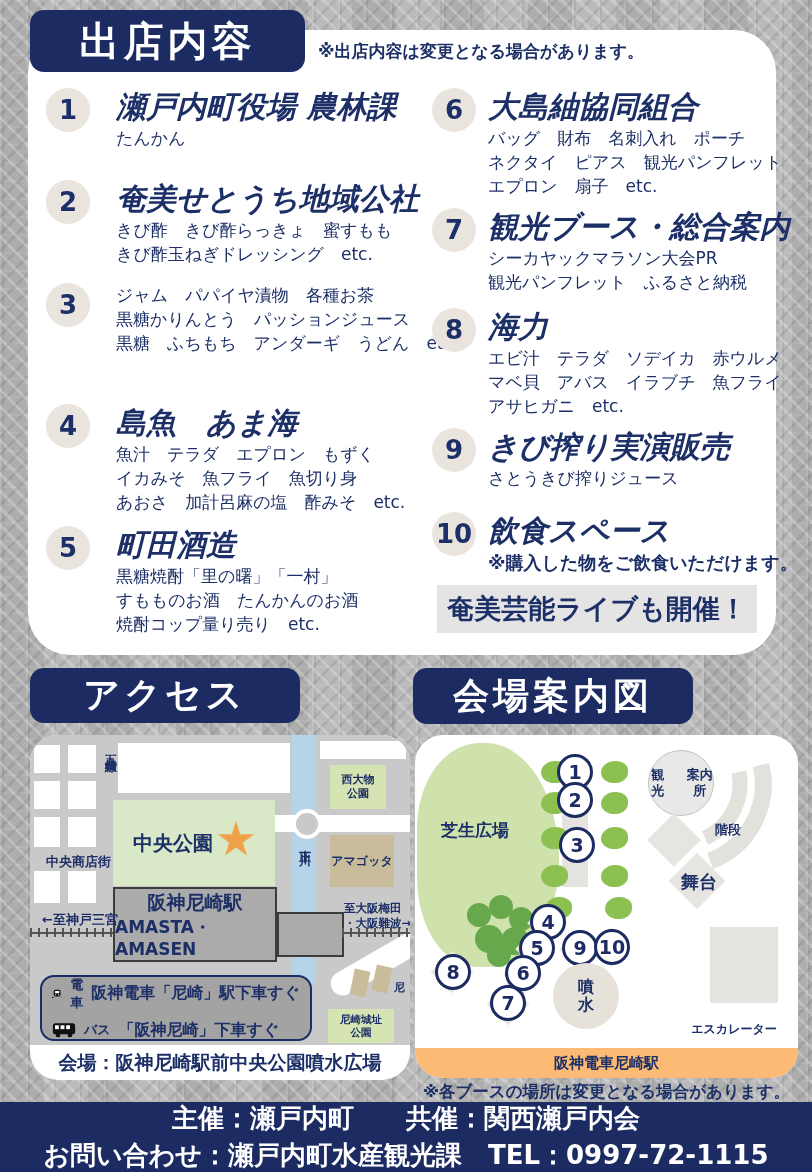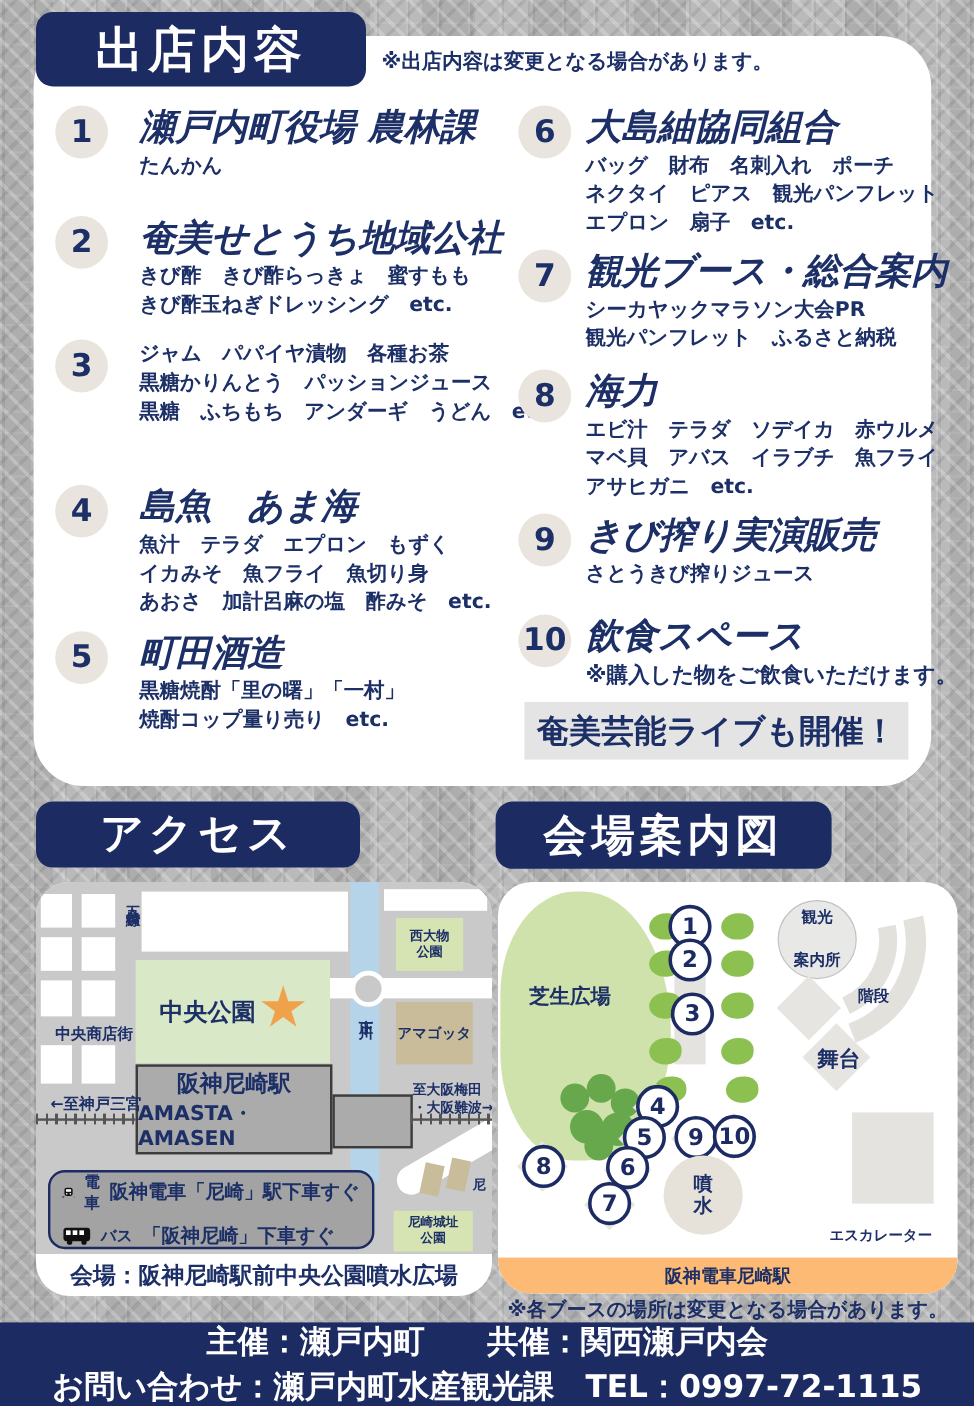--- a/index.html
+++ b/index.html
@@ -18,21 +18,21 @@
   .abs{position:absolute;}
   .navy-badge{background:var(--navy);color:#fff;font-weight:800;display:flex;align-items:center;justify-content:center;border-radius:14px;letter-spacing:4px;}
   
   .panel{background:#fff;border-radius:42px;}
   .booth{position:absolute;display:flex;}
   .bnum{width:44px;height:44px;border-radius:50%;background:#e9e5de;color:var(--ink);
         font-weight:800;font-size:26px;display:flex;align-items:center;justify-content:center;flex:0 0 44px;}
   .col-l .booth-gap{margin-left:26px;}
   .col-r .booth-gap{margin-left:12px;}
   .bname{font-size:30px;font-weight:800;color:var(--ink);line-height:1.25;white-space:nowrap;font-style:italic;}
-  .bline{font-size:17px;font-weight:700;color:var(--ink);line-height:1.42;white-space:nowrap;}
+  .bline{font-size:17px;font-weight:400;color:var(--ink);line-height:1.42;white-space:nowrap;}
   .bnote{font-size:18px;font-weight:800;color:var(--ink);line-height:1.4;white-space:nowrap;}
   .top-note{font-size:17px;font-weight:800;color:var(--ink);}
   .live-banner{background:#e4e4e4;color:var(--ink);font-size:27px;font-weight:800;display:flex;align-items:center;justify-content:center;}
   
   .map-panel{background:#fff;border-radius:28px;overflow:hidden;}
   .map-area{position:absolute;left:0;top:0;width:380px;height:310px;background:#c9c9c9;}
   .blk{position:absolute;background:#fff;}
   .vtext{writing-mode:vertical-rl;text-orientation:upright;font-weight:800;color:var(--ink);}
   .maplabel{position:absolute;font-weight:800;color:var(--ink);white-space:nowrap;}
   .park{position:absolute;background:#d9e8c6;display:flex;align-items:center;justify-content:center;gap:4px;}
@@ -52,21 +52,21 @@
   
   .lawn{position:absolute;background:#cfe2ab;}
   .bush{position:absolute;width:27px;height:22px;background:#8cc152;border-radius:55% 45% 50% 50%;}
   .treec{position:absolute;width:24px;height:24px;border-radius:50%;background:#68a84d;}
   .vnum{position:absolute;width:36px;height:36px;border-radius:50%;background:#fff;border:3px solid var(--navy);
         color:var(--navy);font-size:19px;font-weight:800;display:flex;align-items:center;justify-content:center;box-sizing:border-box;}
   .pad{position:absolute;background:#e7e5e1;transform:rotate(45deg);}
   .grayshape{position:absolute;background:#e5e3df;}
   .vlabel{position:absolute;font-weight:800;color:var(--ink);white-space:nowrap;}
   .fountain{position:absolute;width:66px;height:66px;border-radius:50%;background:#e6e2da;display:flex;flex-direction:column;align-items:center;justify-content:center;color:var(--ink);font-weight:800;font-size:16px;line-height:1.15;}
-  .info-circle{position:absolute;width:64px;height:64px;border-radius:50%;background:#e8e8e6;border:1px solid #c2c2c0;display:flex;flex-direction:column;align-items:center;justify-content:center;color:var(--ink);font-weight:800;font-size:13px;line-height:1.2;text-align:center;gap:20px;}
+  .info-circle{position:absolute;width:64px;height:64px;border-radius:50%;background:#e8e8e6;border:1px solid #c2c2c0;display:flex;flex-direction:row;align-items:center;justify-content:center;color:var(--ink);font-weight:800;font-size:13px;line-height:1.2;text-align:center;gap:20px;}
   .vstrip{position:absolute;left:0;bottom:0;width:383px;height:30px;background:#fdba74;display:flex;align-items:center;justify-content:center;color:var(--ink);font-weight:800;font-size:15px;}
   
   .footer{position:absolute;left:0;top:1102px;width:812px;height:70px;background:var(--navy);color:#fff;
     display:flex;flex-direction:column;align-items:center;justify-content:center;gap:2px;}
   .footer div{font-size:26px;font-weight:800;white-space:nowrap;}
 </style>
 </head>
 <body>
 
 <div class="abs panel" style="left:28px;top:30px;width:748px;height:625px;"></div>
@@ -104,20 +104,21 @@
     <div class="bline">魚汁　テラダ　エプロン　もずく</div>
     <div class="bline">イカみそ　魚フライ　魚切り身</div>
     <div class="bline">あおさ　加計呂麻の塩　酢みそ　etc.</div>
   </div>
 </div>
 <div class="booth col-l" style="left:46px;top:526px;">
   <div class="bnum">5</div>
   <div class="booth-gap">
     <div class="bname">町田酒造</div>
     <div class="bline">黒糖焼酎「里の曙」「一村」</div>
+    <div class="bline">すもものお酒　たんかんのお酒</div>
     <div class="bline">焼酎コップ量り売り　etc.</div>
   </div>
 </div>
 
 <div class="booth col-r" style="left:432px;top:88px;">
   <div class="bnum">6</div>
   <div class="booth-gap">
     <div class="bname">大島紬協同組合</div>
     <div class="bline">バッグ　財布　名刺入れ　ポーチ</div>
     <div class="bline">ネクタイ　ピアス　観光パンフレット</div>

